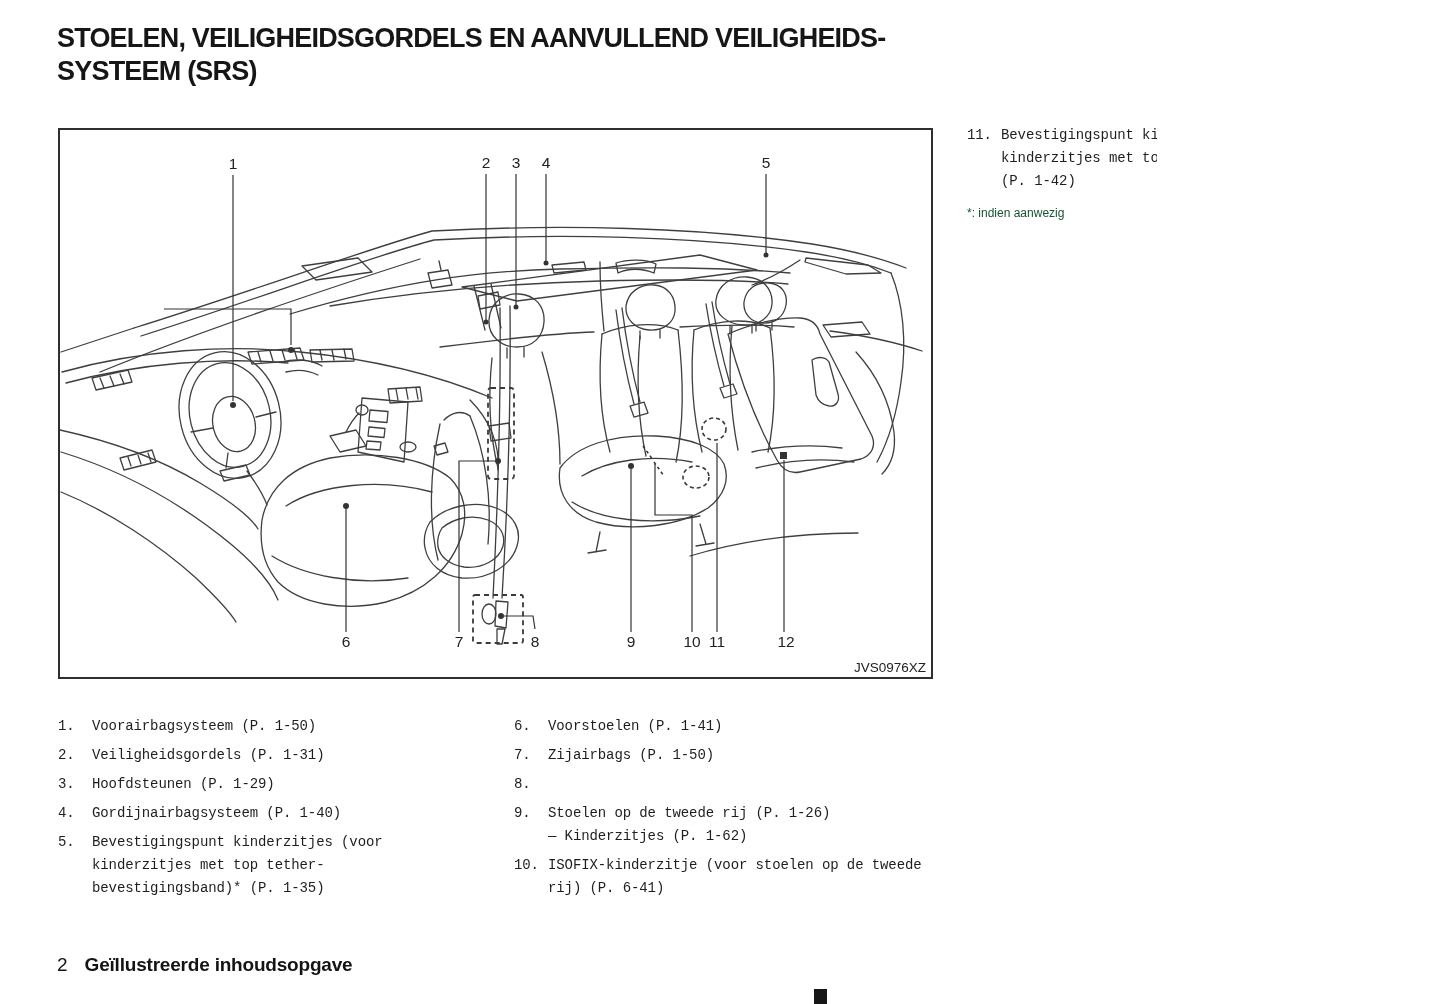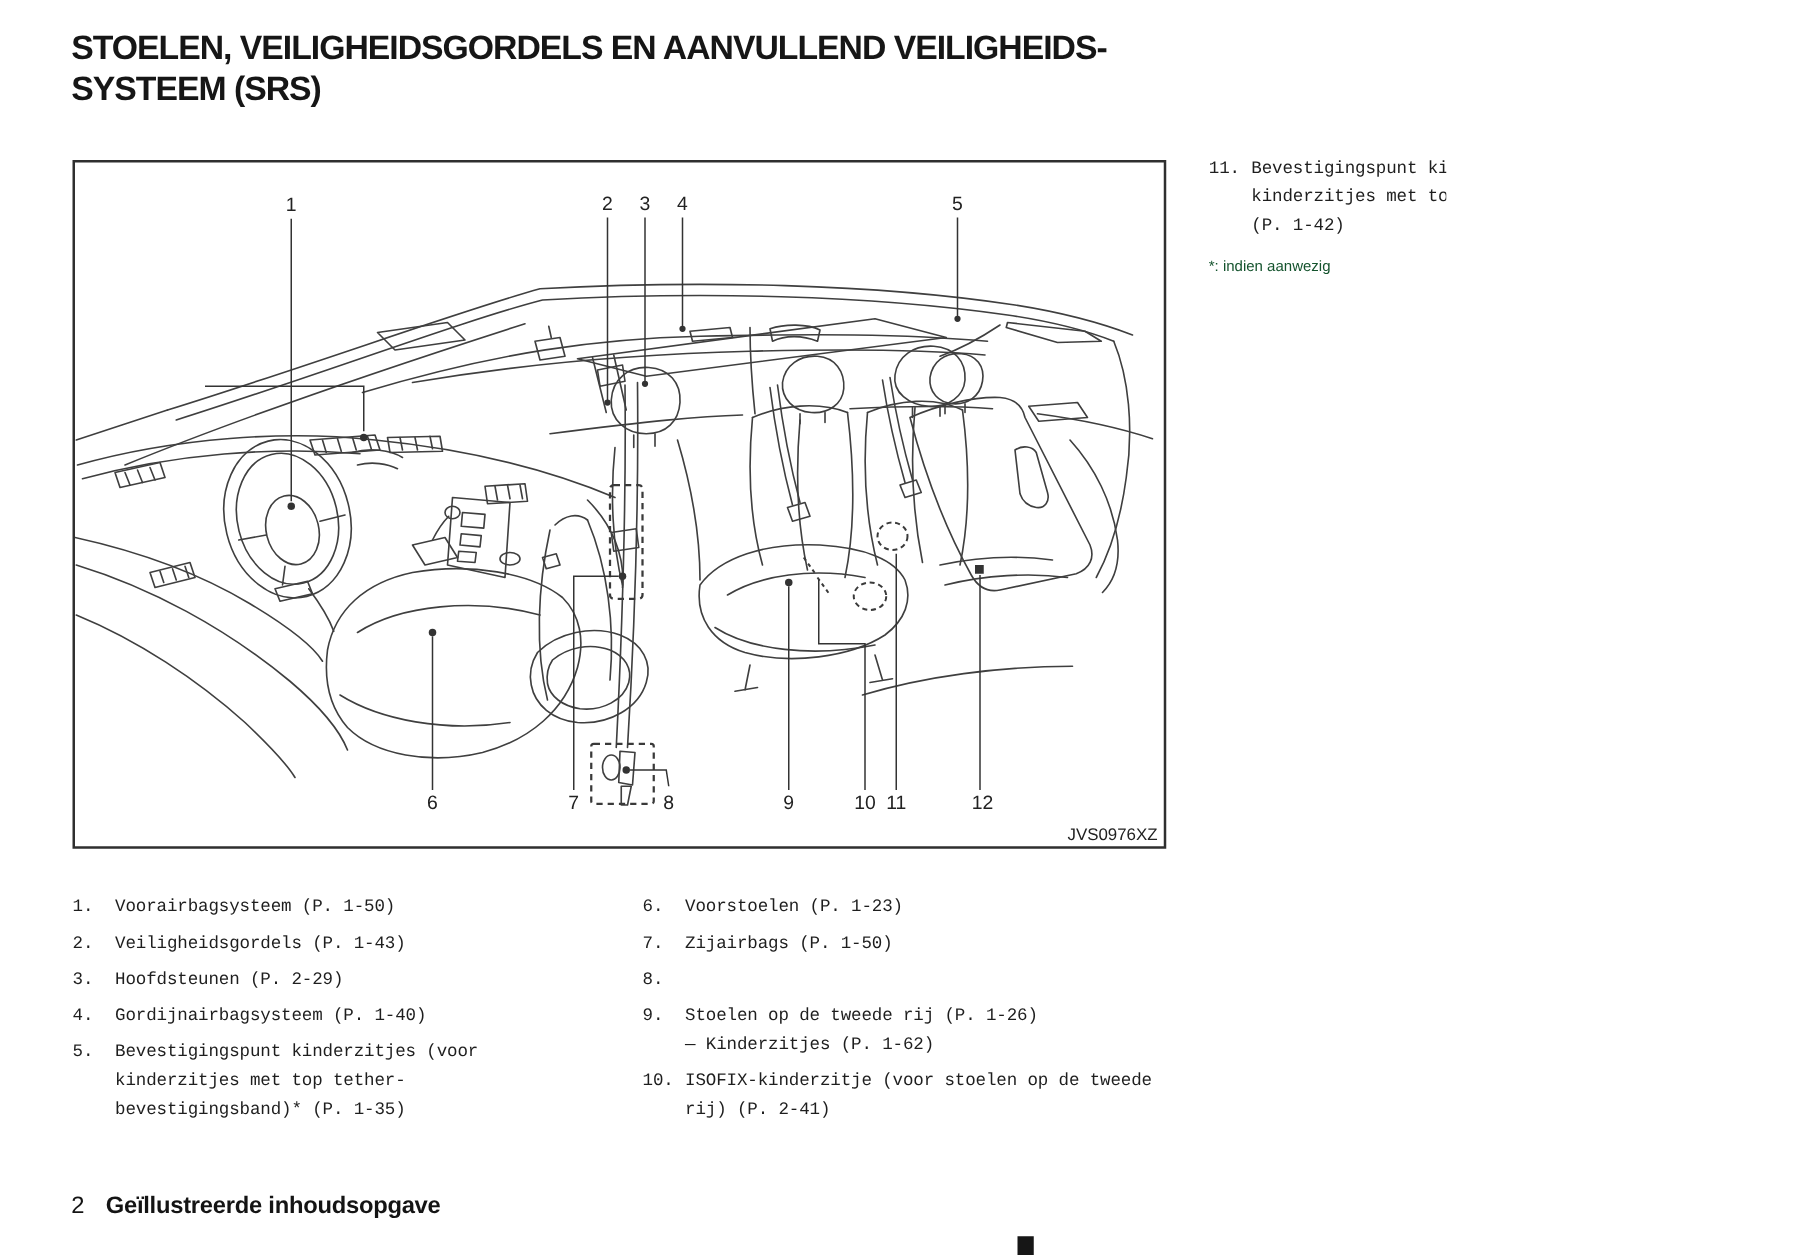--- a/index.html
+++ b/index.html
@@ -216,59 +216,59 @@
     <div class="footnote">*: indien aanwezig</div>
   </div>
 
   <div class="reflist bl">
     <div class="item">
       <span class="num">1.</span>
       <span class="txt">Voorairbagsysteem (P. 1-50)</span>
     </div>
     <div class="item">
       <span class="num">2.</span>
-      <span class="txt">Veiligheidsgordels (P. 1-43)</span>
+      <span class="txt">Veiligheidsgordels (P. 1-31)</span>
     </div>
     <div class="item">
       <span class="num">3.</span>
-      <span class="txt">Hoofdsteunen (P. 2-29)</span>
+      <span class="txt">Hoofdsteunen (P. 1-29)</span>
     </div>
     <div class="item">
       <span class="num">4.</span>
       <span class="txt">Gordijnairbagsysteem (P. 1-40)</span>
     </div>
     <div class="item">
       <span class="num">5.</span>
       <span class="txt">Bevestigingspunt kinderzitjes (voor
 kinderzitjes met top tether-
 bevestigingsband)* (P. 1-35)</span>
     </div>
   </div>
 
   <div class="reflist br">
     <div class="item">
       <span class="num">6.</span>
-      <span class="txt">Voorstoelen (P. 1-23)</span>
+      <span class="txt">Voorstoelen (P. 1-41)</span>
     </div>
     <div class="item">
       <span class="num">7.</span>
       <span class="txt">Zijairbags (P. 1-50)</span>
     </div>
     <div class="item">
       <span class="num">8.</span>
     </div>
     <div class="item">
       <span class="num">9.</span>
       <span class="txt">Stoelen op de tweede rij (P. 1-26)
 — Kinderzitjes (P. 1-62)</span>
     </div>
     <div class="item">
       <span class="num">10.</span>
       <span class="txt">ISOFIX-kinderzitje (voor stoelen op de tweede
-rij) (P. 2-41)</span>
+rij) (P. 6-41)</span>
     </div>
   </div>
 
   <div class="footer">
     <span>2</span>
     <span class="sec">Geïllustreerde inhoudsopgave</span>
   </div>
 
   <div class="mark m1"></div>
   <div class="mark m2"></div>

